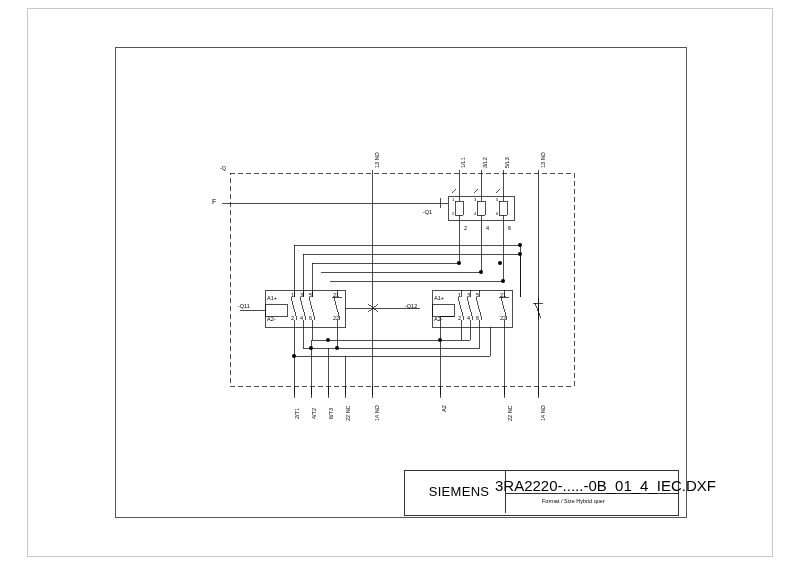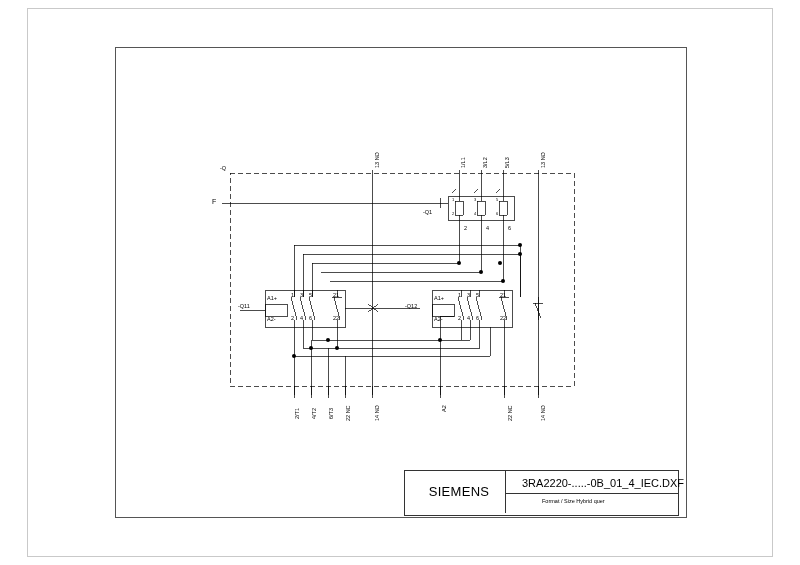--- a/index.html
+++ b/index.html
@@ -92,23 +92,23 @@
     top: 13px;
     width: 92px;
     text-align: center;
     font-size: 13px;
     letter-spacing: 0.3px;
     color: #000000;
     font-family: "Liberation Sans", sans-serif;
   }
   .doc-name {
     position: absolute;
-    left: 117px;
+    left: 90px;
     top: 6px;
-    font-size: 11px;
+    font-size: 15px;
     color: #000000;
     white-space: nowrap;
   }
   .doc-format {
     position: absolute;
     left: 137px;
     top: 27px;
     font-size: 5.5px;
     color: #000000;
     white-space: nowrap;

